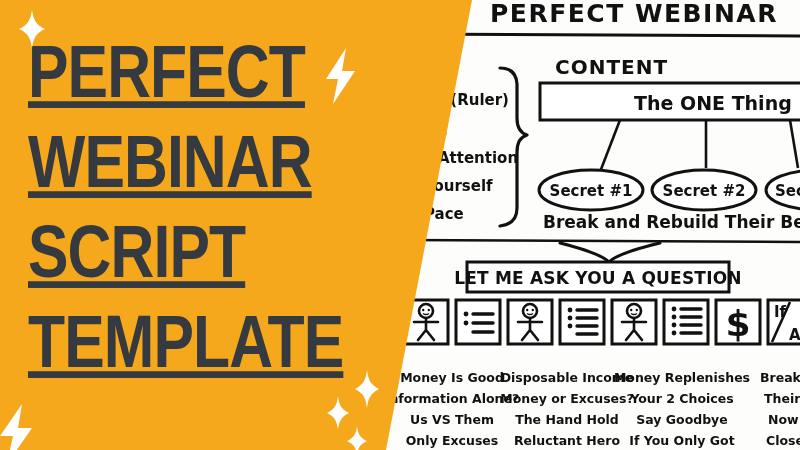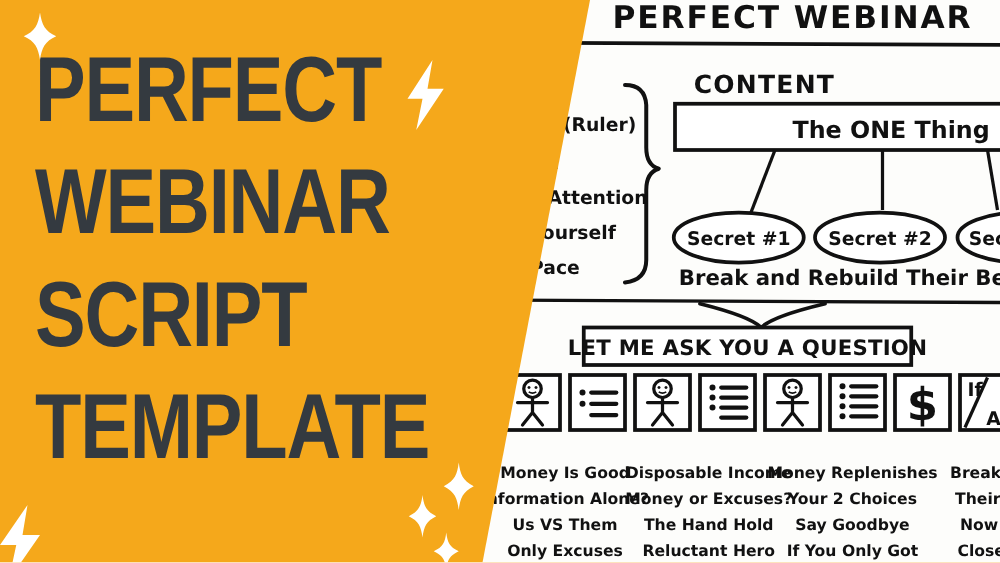--- a/index.html
+++ b/index.html
@@ -3,21 +3,21 @@
 <meta charset="utf-8">
 <style>
   * { margin:0; padding:0; box-sizing:border-box; }
   html, body {
     width:800px; height:450px; overflow:hidden;
     background:#ffffff;
     font-family:"Liberation Sans", sans-serif;
   }
   #stage {
     position:relative; width:800px; height:450px;
-    background:#fdba74; overflow:hidden;
+    background:#f97316; overflow:hidden;
   }
 
   
   #board {
     position:absolute; left:0; top:0; width:800px; height:450px;
     background:#fdfdfb;
   }
   #board svg { display:block; }
 
   .hand {
@@ -32,20 +32,21 @@
     background:#F5A81B;
     clip-path:polygon(0 0, 472px 0, 386px 450px, 0 450px);
   }
 
   
   #title-block {
     position:absolute; left:28px; top:26px;
     width:350px;
     z-index:5;
     color:#343a40;
+    text-decoration:underline;
   }
   .title-line {
     font-family:"Liberation Sans Narrow","Liberation Sans",sans-serif;
     font-weight:bold;
     font-size:66px;
     line-height:90px;
     letter-spacing:-1px;
     color:#343a40;
     white-space:nowrap;
     transform:scaleX(0.92) scaleY(1.12);

